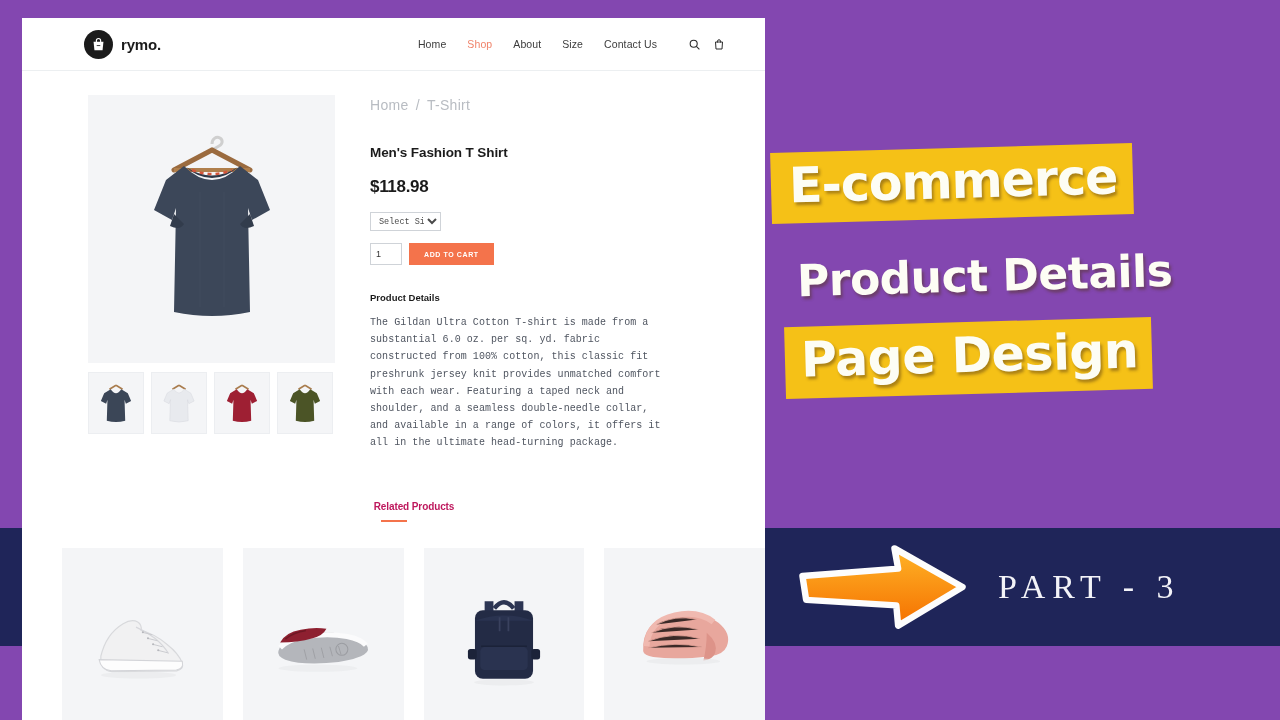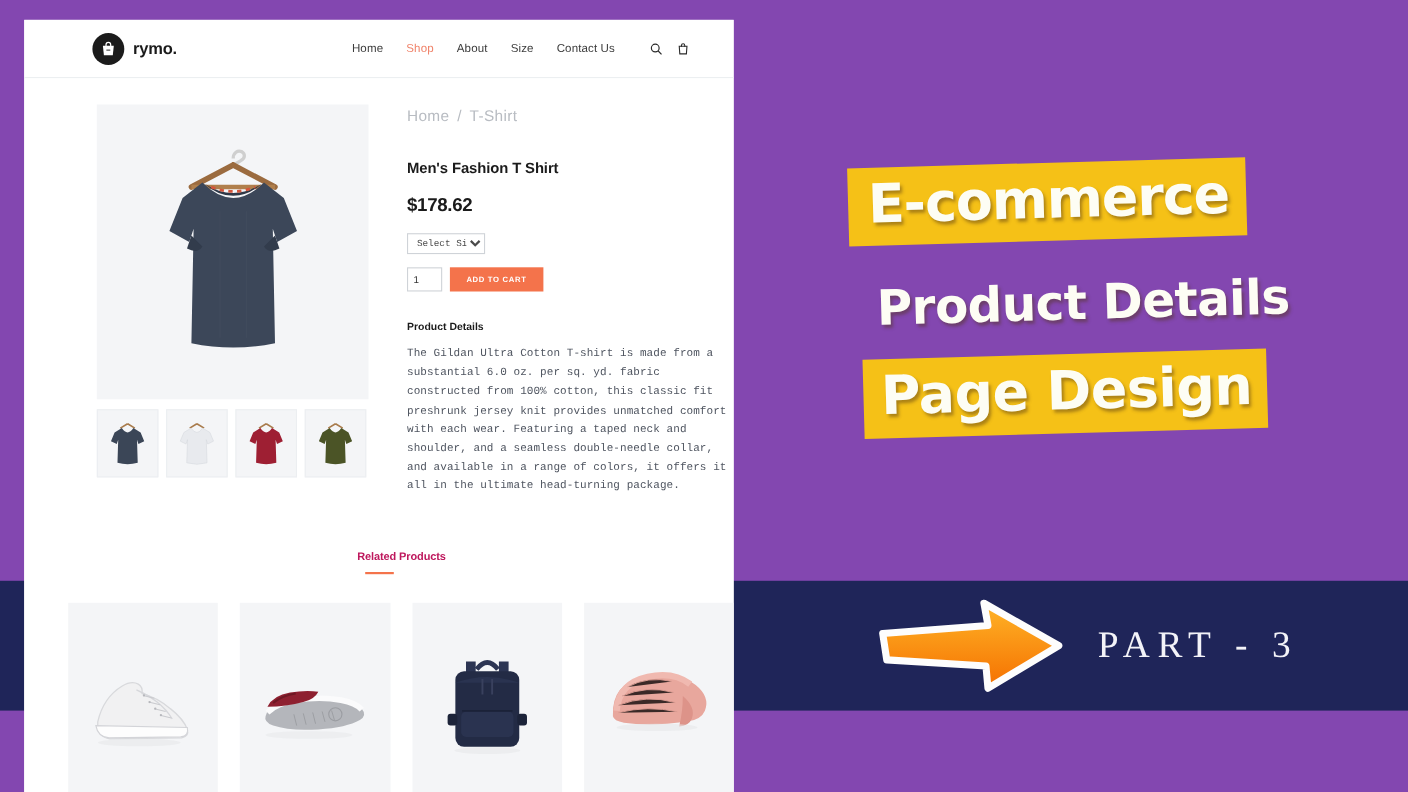--- a/index.html
+++ b/index.html
@@ -11,21 +11,21 @@
   }
 
   
   #navy-band {
     position:absolute; left:0; top:528px; width:1280px; height:118px;
     background:#1f2559;
   }
 
   
   #page {
-    position:absolute; left:22px; top:18px; width:645px; height:702px;
+    position:absolute; left:22px; top:18px; width:743px; height:702px;
     background:#ffffff; overflow:hidden;
   }
 
   
   #site-header {
     height:53px; background:#fff; border-bottom:1px solid #eceff1;
     display:flex; align-items:center; padding:0 40px 0 62px;
     position:relative; z-index:5;
   }
   .brand { display:flex; align-items:center; gap:8px; }
@@ -240,21 +240,21 @@
       </div>
 
       <div class="info">
         <div class="breadcrumb">
           <span>Home</span>
           <span class="sep">/</span>
           <span>T-Shirt</span>
         </div>
 
         <h1 class="product-title">Men's Fashion T Shirt</h1>
-        <div class="price">$178.62</div>
+        <div class="price">$118.98</div>
 
         <select class="size-select">
           <option>Select Size</option>
         </select>
 
         <div class="cart-row">
           <input class="qty-input" value="1" style="">
           <button class="add-cart-btn">ADD TO CART</button>
         </div>
 

